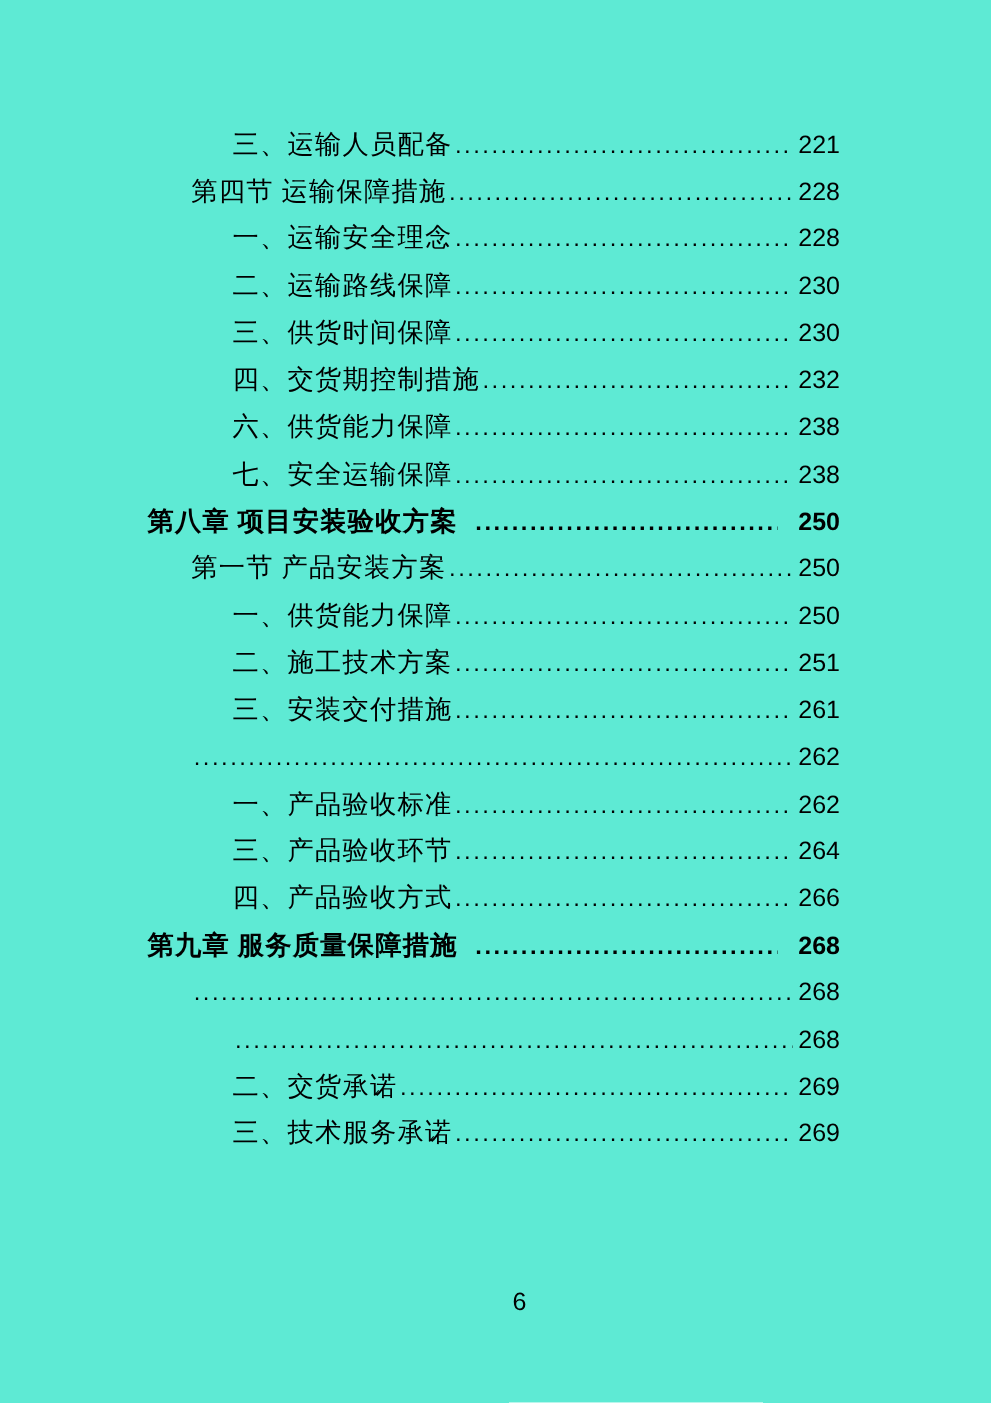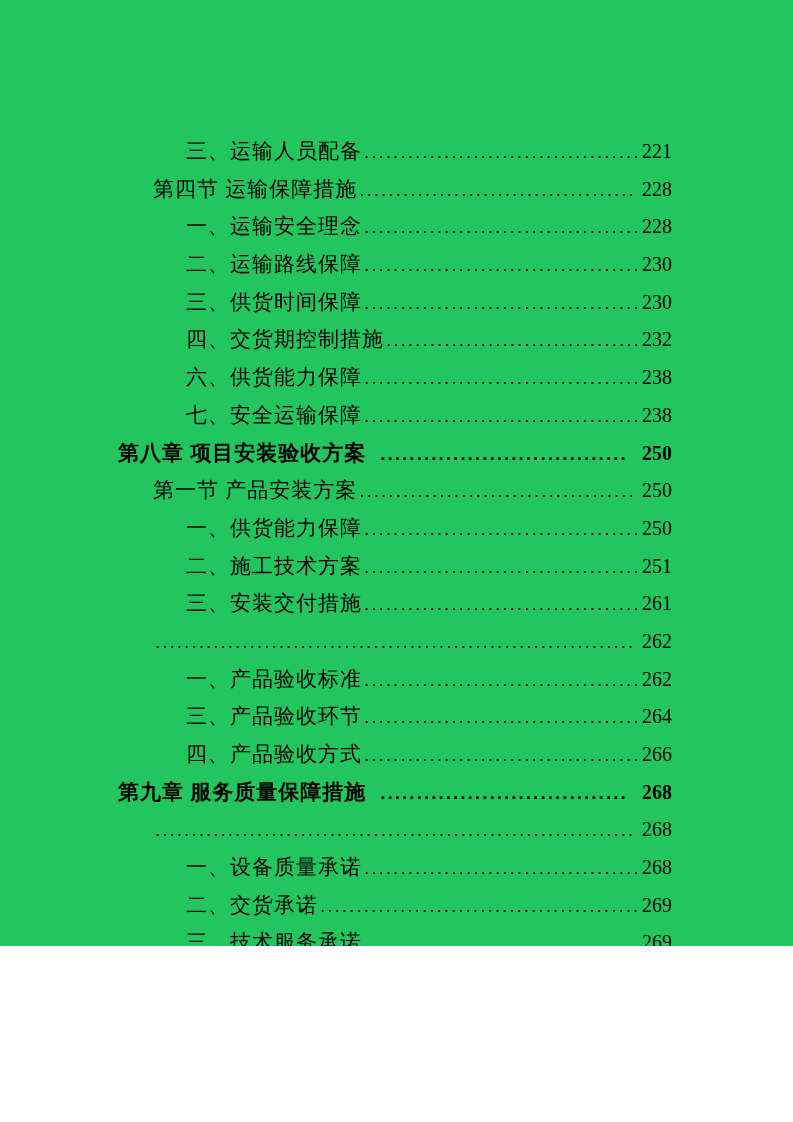--- a/index.html
+++ b/index.html
@@ -1,21 +1,21 @@
 <!DOCTYPE html>
 <html><head>
 <meta charset="utf-8">
 <style>
   * { margin: 0; padding: 0; box-sizing: border-box; }
   html, body { background: #ffffff; }
   .doc-page {
     position: relative;
     width: 793px;
-    height: 946px;
-    background: #22c55e;
+    height: 1122px;
+    background: #5eead4;
     color: #000000;
     font-family: "Liberation Serif", serif;
     overflow: hidden;
   }
   .toc {
     position: absolute;
     left: 118px;
     right: 121px;
     top: 97px;
   }
@@ -41,24 +41,23 @@
     margin: 0 5px 0 2px;
     min-width: 0;
   }
   .toc-leader::after {
     content: "........................................................................................................................................................................";
     font-family: "Liberation Sans", sans-serif;
     font-size: 19px;
     letter-spacing: 2px;
   }
   .toc-page {
-    font-family: Liberation Serif, serif;
+    font-family: Liberation Sans, sans-serif;
     font-size: 20px;
     white-space: nowrap;
-    margin-top: 36px;
   }
   .doc-footer {
     position: absolute;
     top: 1024px;
     left: 0;
     right: 0;
     text-align: center;
     padding-left: 38px;
     line-height: 37.7px;
     font-family: "Liberation Sans", sans-serif;
@@ -179,21 +178,20 @@
     <span class="toc-leader"></span>
     <span class="toc-page">268</span>
   </div>
 
   <div class="toc-entry level-2">
     <span class="toc-leader"></span>
     <span class="toc-page">268</span>
   </div>
 
   <div class="toc-entry level-3">
-    <span class="toc-title">一、设备质量承诺</span>
     <span class="toc-leader"></span>
     <span class="toc-page">268</span>
   </div>
 
   <div class="toc-entry level-3">
     <span class="toc-title">二、交货承诺</span>
     <span class="toc-leader"></span>
     <span class="toc-page">269</span>
   </div>
 

